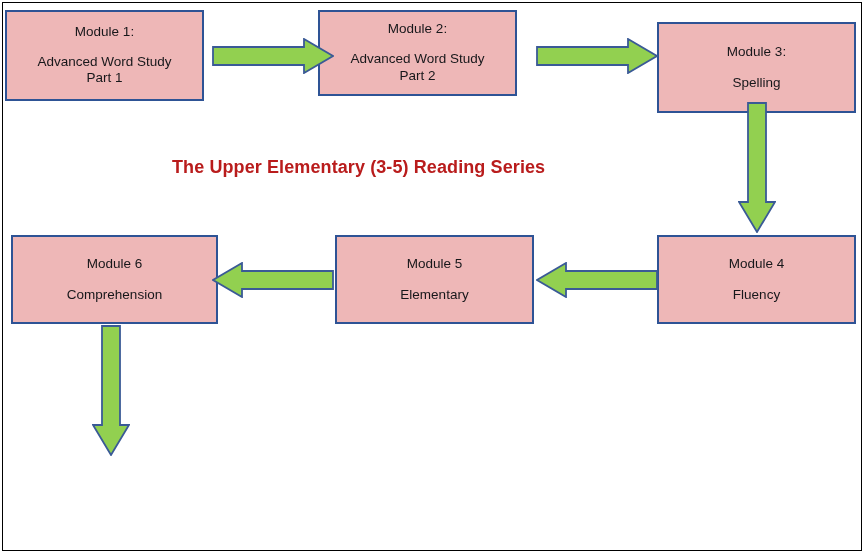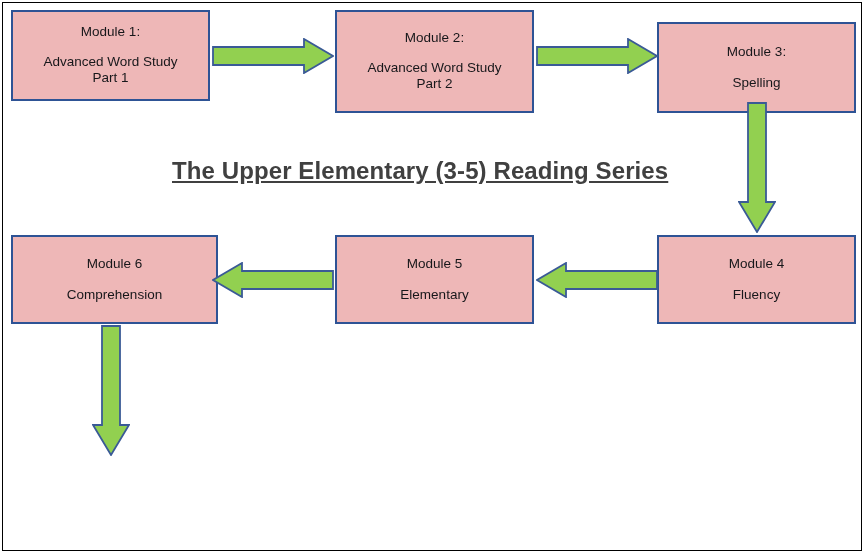--- a/index.html
+++ b/index.html
@@ -44,45 +44,44 @@
     margin-bottom: 14px;
     white-space: nowrap;
   }
   .node .sub {
     white-space: pre-line;
   }
   .node.two .ttl { margin-bottom: 13px; }
   .diagram-title {
     position: absolute;
     font-weight: bold;
-    font-size: 24px;
-    color: #404040;
+    font-size: 18px;
+    color: #b91c1c;
     white-space: nowrap;
     letter-spacing: 0.1px;
-    text-decoration: underline;
   }
   .arrow {
     position: absolute;
   }
   .arrow svg { display: block; }
 </style>
 </head>
 <body>
 
 <div id="canvas">
 
   <div class="frame"></div>
 
-  <div class="node two" style="left:11px; top:10px; width:199px; height:91px;">
+  <div class="node two" style="left:5px; top:10px; width:199px; height:91px;">
     <div class="ttl">Module 1:</div>
     <div class="sub">Advanced Word Study
 Part 1</div>
   </div>
 
-  <div class="node two" style="left:335px; top:10px; width:199px; height:103px;">
+  <div class="node two" style="left:318px; top:10px; width:199px; height:86px;">
     <div class="ttl">Module 2:</div>
     <div class="sub">Advanced Word Study
 Part 2</div>
   </div>
 
   <div class="node" style="left:657px; top:22px; width:199px; height:91px;">
     <div class="ttl">Module 3:</div>
     <div class="sub">Spelling</div>
   </div>
 

